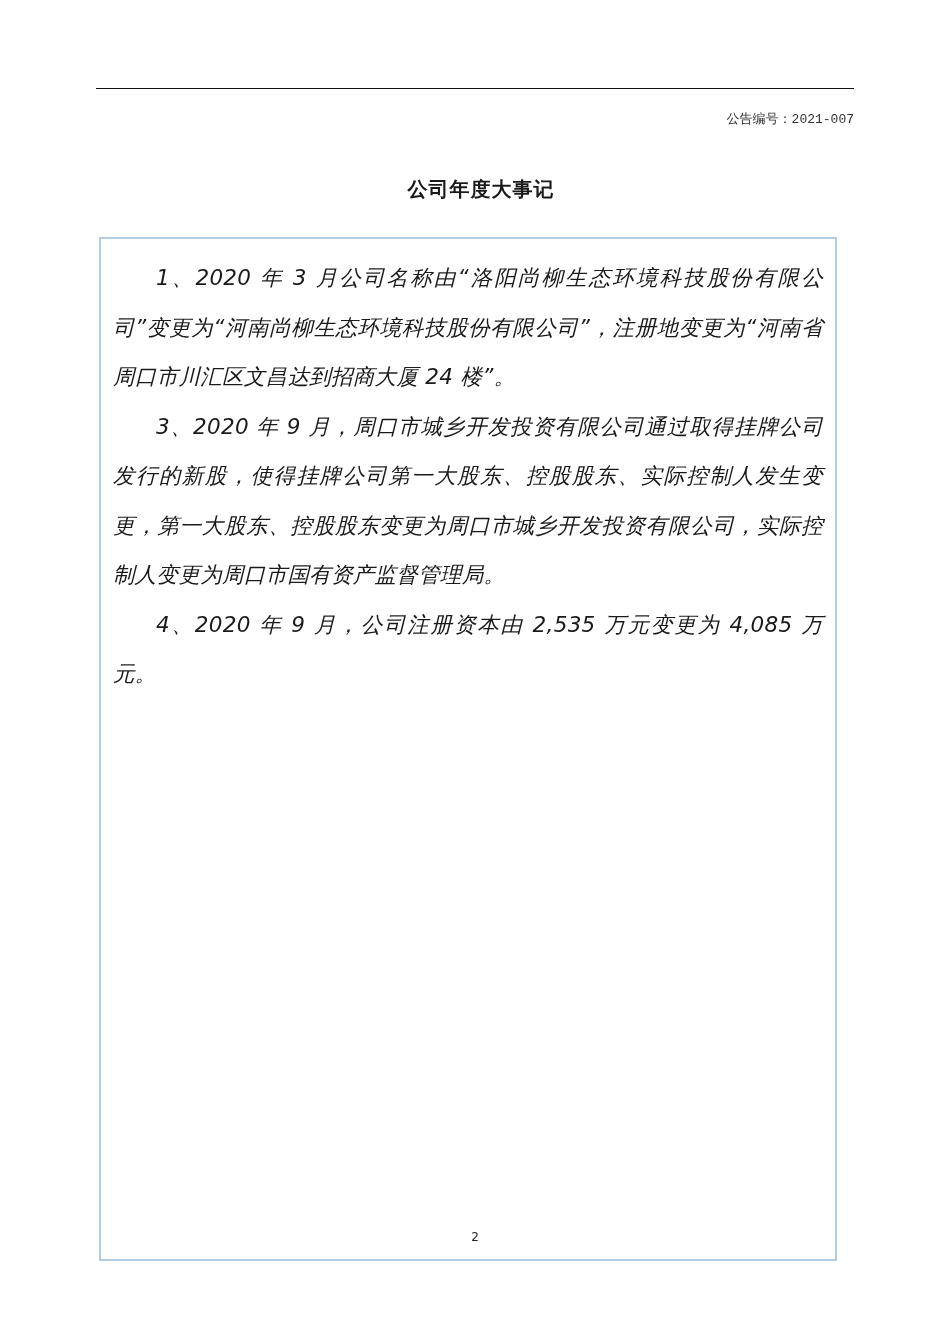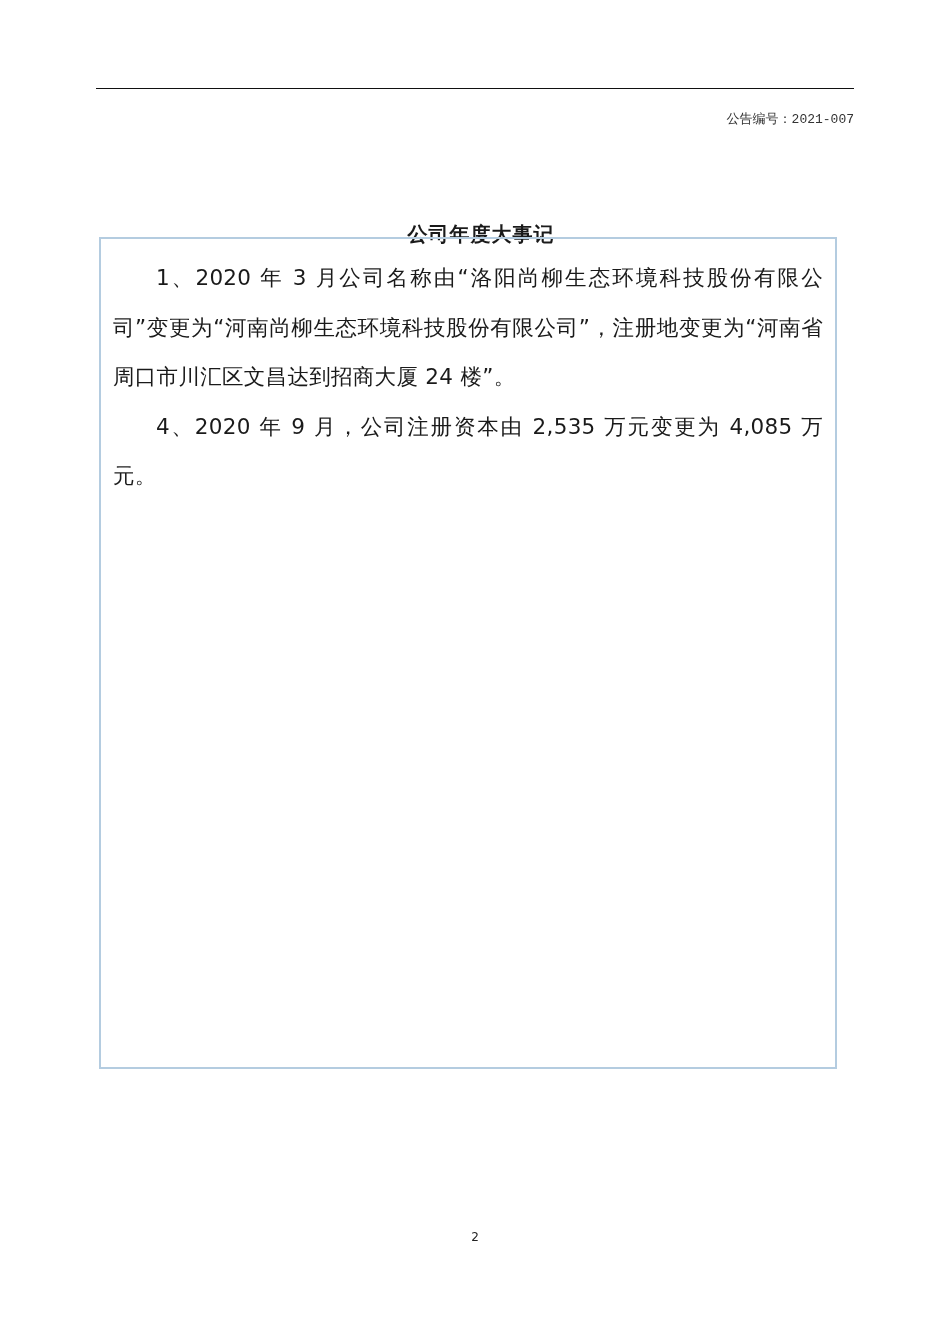--- a/index.html
+++ b/index.html
@@ -12,42 +12,44 @@
       position: absolute; right: 96px; top: 66px;
       font-family: Liberation Mono, monospace;
       font-size: 13px; color: #333; margin-top: 44px;
     }
     .header-rule {
       position: absolute; left: 96px; right: 96px; top: 88px;
       height: 0; border-top: 1.5px solid #111;
     }
     .title {
       position: absolute; left: 12px; right: 0; top: 176px;
-      text-align: center; font-size: 20px; font-weight: bold; letter-spacing: 1px; margin-top: 45px;
+      text-align: center; font-size: 20px; font-weight: bold; letter-spacing: 1px;
     }
     .box {
-      position: absolute; left: 99px; top: 237px; width: 738px; height: 832px;
+      position: absolute; left: 99px; top: 237px; width: 738px; height: 1024px;
       border: 2px solid #b4cce0; box-sizing: border-box;
       padding: 14px 12px 0 12px;
+      font-style: italic;
     }
     .para {
       font-size: 21.5px; line-height: 49.5px; margin: 0 0 0 0;
       text-indent: 2em; text-align: justify; letter-spacing: 0.3px;
     }
     .page-num {
       position: absolute; left: 0; right: 0; top: 1230px;
       text-align: center; font-size: 12px; color: #222;
     }
   </style>
 </head>
 <body>
 
 <div class="header-no">公告编号：2021-007</div>
 <div class="header-rule"></div>
 
 <div class="title">公司年度大事记</div>
 
 <div class="box">
   <p class="para">1、2020 年 3 月公司名称由“洛阳尚柳生态环境科技股份有限公司”变更为“河南尚柳生态环境科技股份有限公司”，注册地变更为“河南省周口市川汇区文昌达到招商大厦 24 楼”。</p>
+  <p class="para">3、2020 年 9 月，周口市城乡开发投资有限公司通过取得挂牌公司发行的新股，使得挂牌公司第一大股东、控股股东、实际控制人发生变更，第一大股东、控股股东变更为周口市城乡开发投资有限公司，实际控制人变更为周口市国有资产监督管理局。</p>
   <p class="para">4、2020 年 9 月，公司注册资本由 2,535 万元变更为 4,085 万元。</p>
 </div>
 
 <div class="page-num">2</div>
 
 </body></html>

